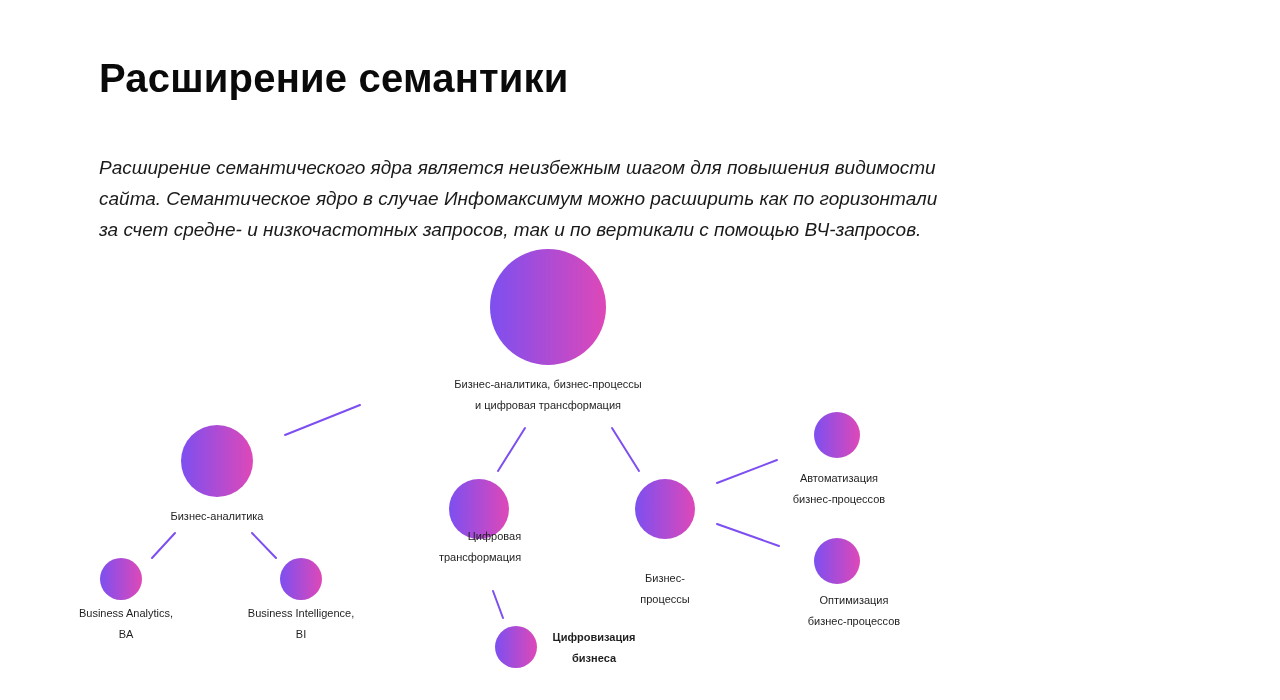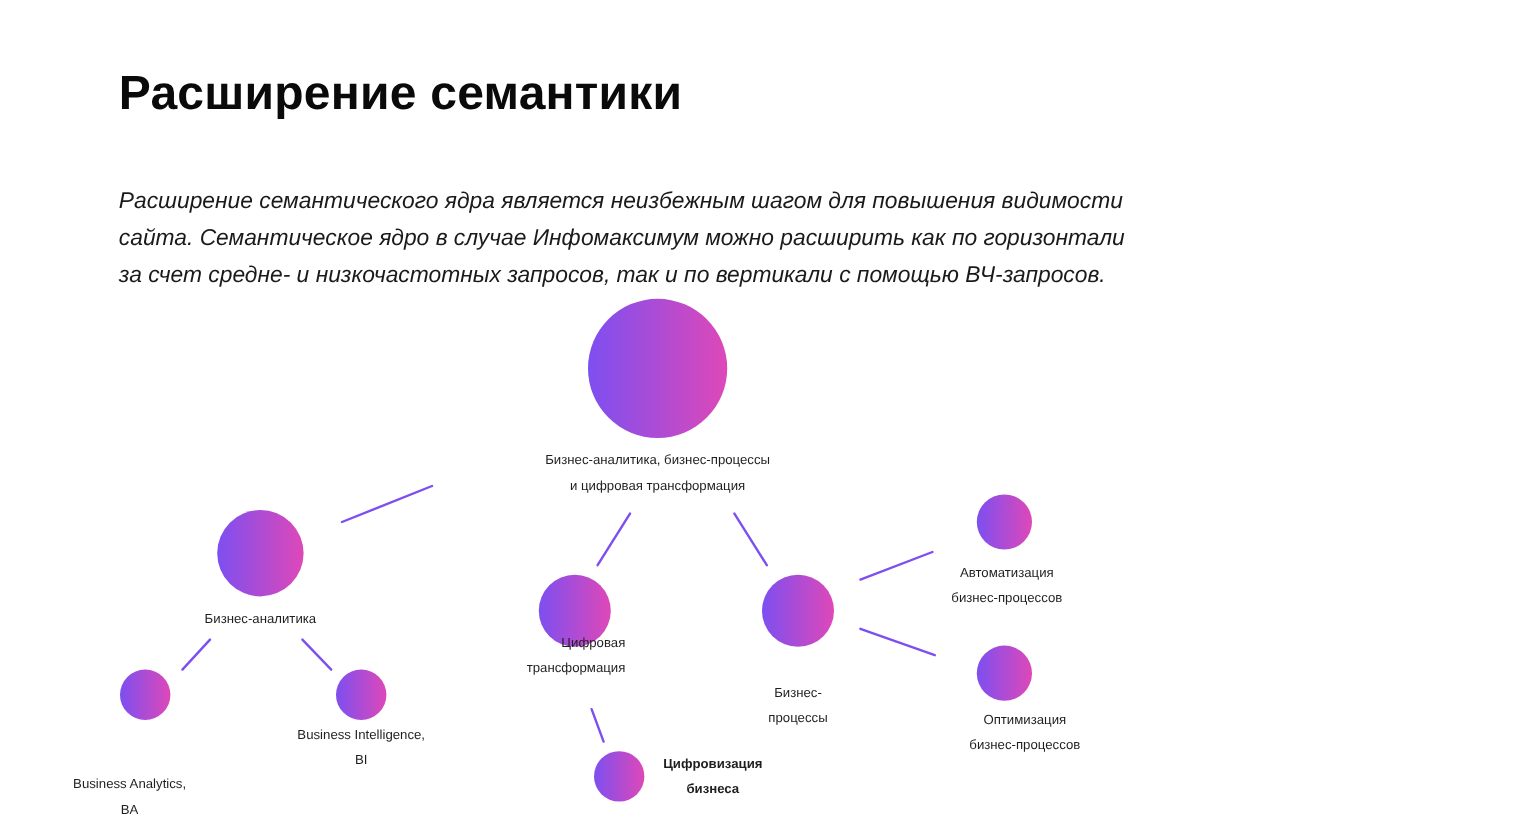--- a/index.html
+++ b/index.html
@@ -60,21 +60,21 @@
 
 <div class="label" style="left:548px; top:374px;">
   <span>Бизнес-аналитика, бизнес-процессы</span>
   <span>и цифровая трансформация</span>
 </div>
 
 <div class="label" style="left:217px; top:506px;">
   <span>Бизнес-аналитика</span>
 </div>
 
-<div class="label" style="left:108px; top:603px;margin-top:41px;">
+<div class="label" style="left:126px; top:603px;">
   <span>Business Analytics,</span>
   <span>BA</span>
 </div>
 
 <div class="label" style="left:301px; top:603px;">
   <span>Business Intelligence,</span>
   <span>BI</span>
 </div>
 
 <div class="label" style="left:480px; top:526px;text-align:right;">

